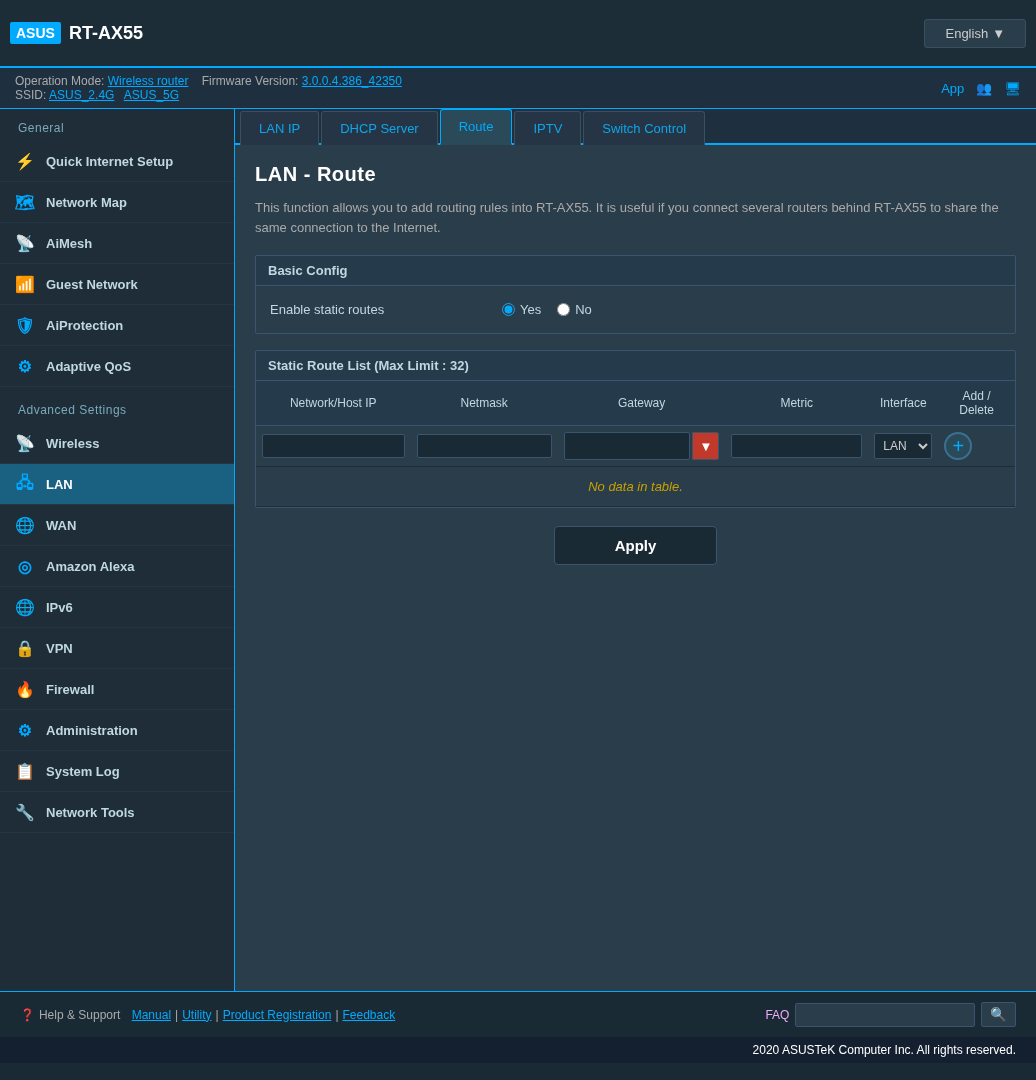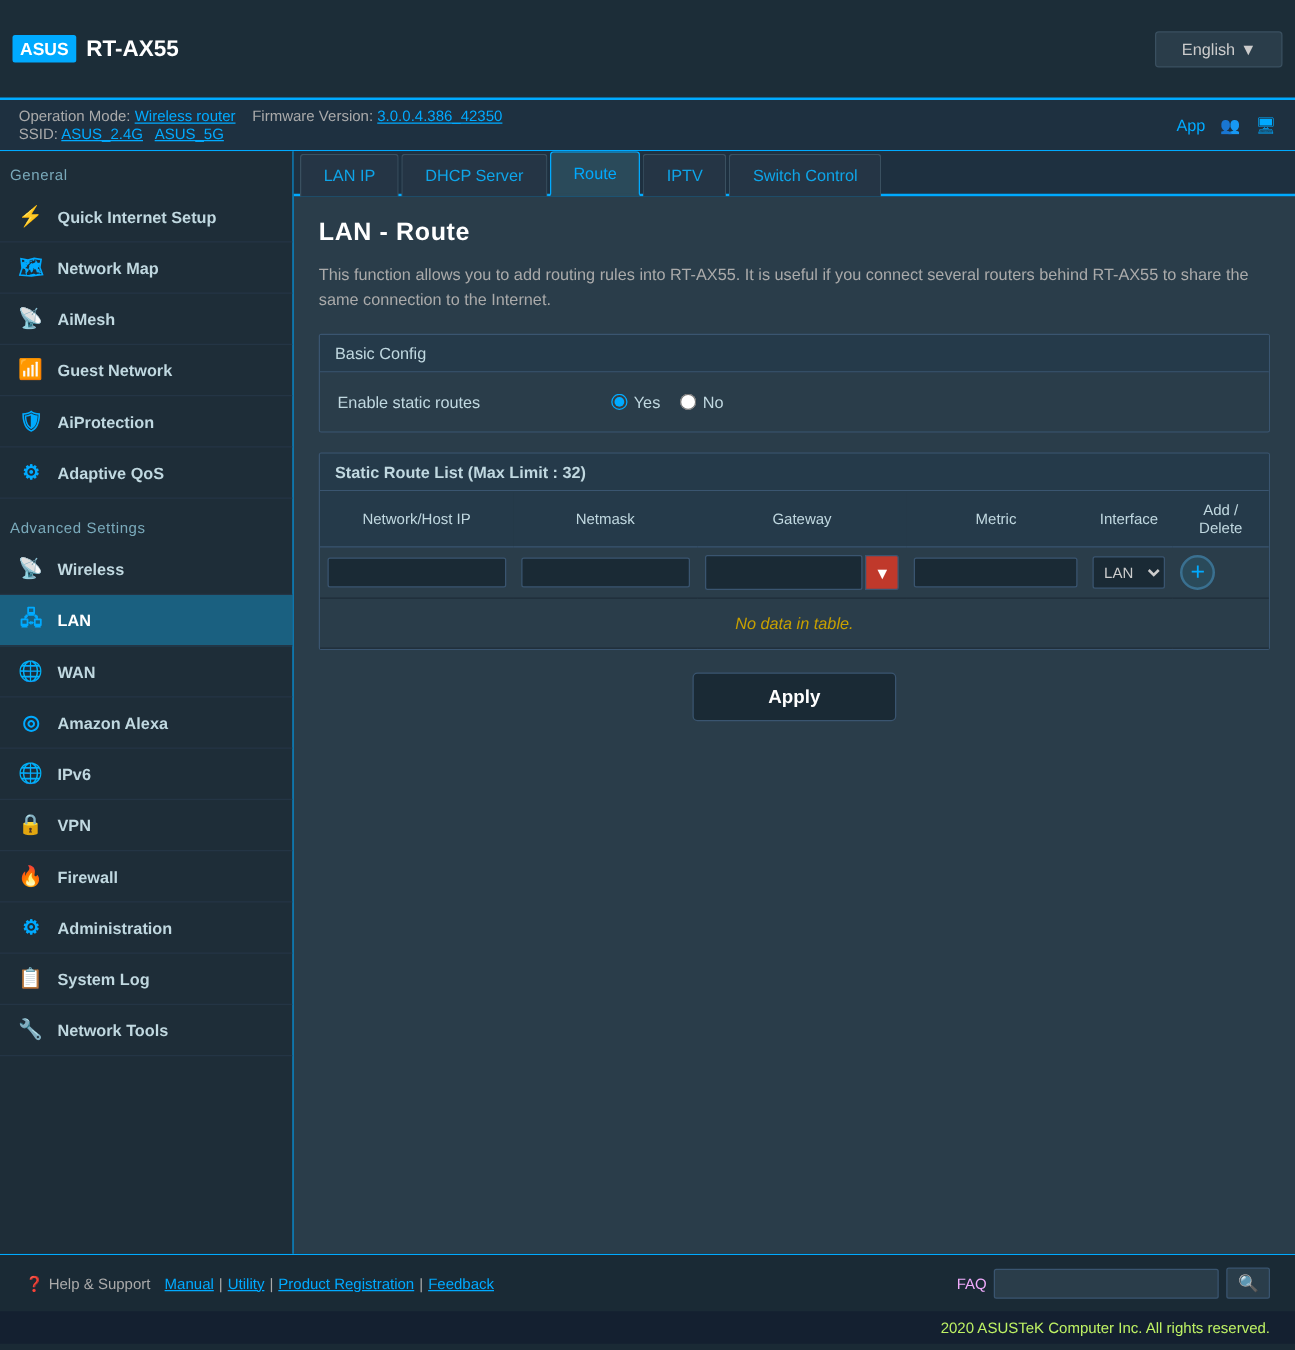--- a/index.html
+++ b/index.html
@@ -11,21 +11,21 @@
       width: 1036px;
       min-height: 1080px;
     }
 
     
     .top-bar {
       background: #1c2d38;
       display: flex;
       align-items: center;
       padding: 0 10px;
-      height: 80px;
+      height: 68px;
       border-bottom: 2px solid #0af;
     }
     .logo-area {
       display: flex;
       align-items: center;
       gap: 8px;
       min-width: 200px;
     }
     .logo-asus {
       background: #00aaff;
@@ -95,21 +95,21 @@
       flex-shrink: 0;
       border-right: 1px solid #0af;
       overflow-y: auto;
     }
     .sidebar-section {
       padding: 8px 0 4px;
     }
     .sidebar-section-title {
       color: #7aaabb;
       font-size: 12px;
-      padding: 4px 8px 6px;
+      padding: 4px 18px 6px;
       letter-spacing: 0.5px;
     }
     .sidebar-item {
       display: flex;
       align-items: center;
       gap: 10px;
       padding: 9px 14px;
       cursor: pointer;
       color: #c0d8e0;
       font-size: 13px;
@@ -179,33 +179,33 @@
 
     
     .config-section {
       border: 1px solid #3a5570;
       border-radius: 2px;
       margin-bottom: 16px;
     }
     .config-section-header {
       background: #253a4a;
       padding: 7px 12px;
-      font-weight: normal;
+      font-weight: bold;
       color: #c0d8e0;
       font-size: 13px;
       border-bottom: 1px solid #3a5570;
     }
     .config-section-body {
       background: #2a3d4a;
       padding: 10px 14px;
     }
     .config-row {
       display: flex;
       align-items: flex-end;
-      gap: 19px;
+      gap: 32px;
       padding: 6px 0;
     }
     .config-label {
       color: #c0d8e0;
       min-width: 200px;
       font-size: 13px;
     }
     .radio-group {
       display: flex;
       align-items: center;
@@ -373,21 +373,21 @@
       color: #ccc;
       padding: 4px 8px;
       cursor: pointer;
       border-radius: 2px;
     }
     .copyright {
       background: #142030;
       text-align: right;
       padding: 6px 20px;
       font-size: 12px;
-      color: #bef264;
+      color: #ffffff;
     }
 
     
     ::-webkit-scrollbar { width: 6px; }
     ::-webkit-scrollbar-track { background: #1a2a35; }
     ::-webkit-scrollbar-thumb { background: #3a5570; border-radius: 3px; }
   </style>
 </head>
 <body>
 

